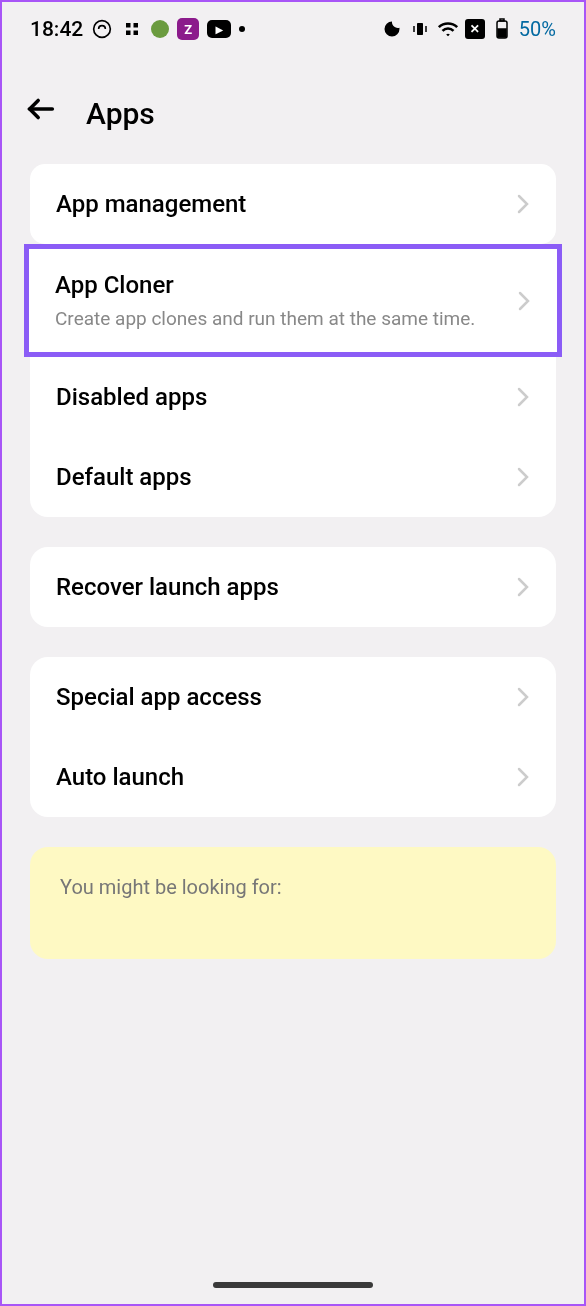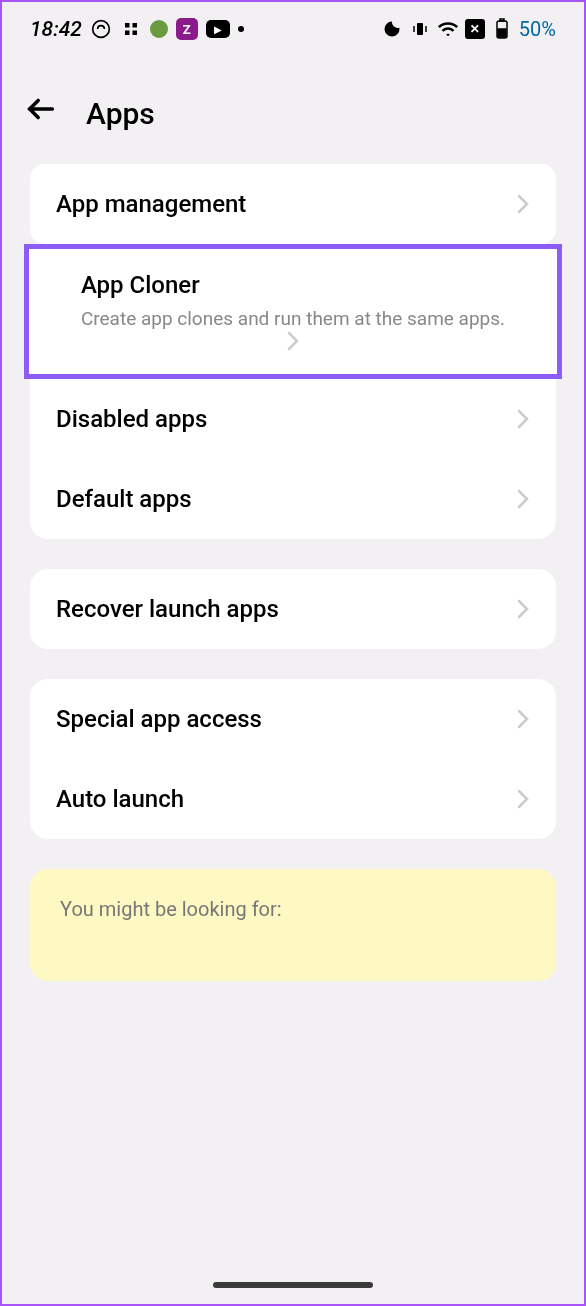--- a/index.html
+++ b/index.html
@@ -35,21 +35,20 @@
     .status-right {
       display: flex;
       align-items: center;
       gap: 6px;
     }
     
     .time {
       font-size: 21px;
       font-weight: 500;
       color: #000;
-      font-style: italic;
     }
     
     .status-icon {
       width: 22px;
       height: 22px;
       display: flex;
       align-items: center;
       justify-content: center;
       font-size: 18px;
     }
@@ -169,21 +168,20 @@
     
     .highlight-box {
       border: 5px solid #8b5cf6;
       margin: 0 22px;
       position: relative;
       z-index: 10;
     }
     
     .highlight-box .list-item {
       padding: 22px 26px;
-      flex-direction: column;
     }
     
     .suggestion-card {
       background: #fef9c3;
       border-radius: 18px;
       margin: 0 28px 30px 28px;
       padding: 28px 30px 32px 30px;
     }
     
     .suggestion-header {
@@ -297,21 +295,21 @@
           <polyline points="3 3 11 11 3 19"></polyline>
         </svg>
     </span>
   </div>
 </div>
 
 <div class="highlight-box">
   <div class="list-item" style="background:#fff;">
     <div class="list-item-content">
       <div class="list-item-title">App Cloner</div>
-      <div class="list-item-subtitle">Create app clones and run them at the same apps.</div>
+      <div class="list-item-subtitle">Create app clones and run them at the same time.</div>
     </div>
     <span class="chevron">
       <svg width="14" height="22" viewBox="0 0 14 22" fill="none" stroke="#ccc" stroke-width="2.5" stroke-linecap="round">
           <polyline points="3 3 11 11 3 19"></polyline>
         </svg>
     </span>
   </div>
 </div>
 
 <div class="card after-highlight-card">

